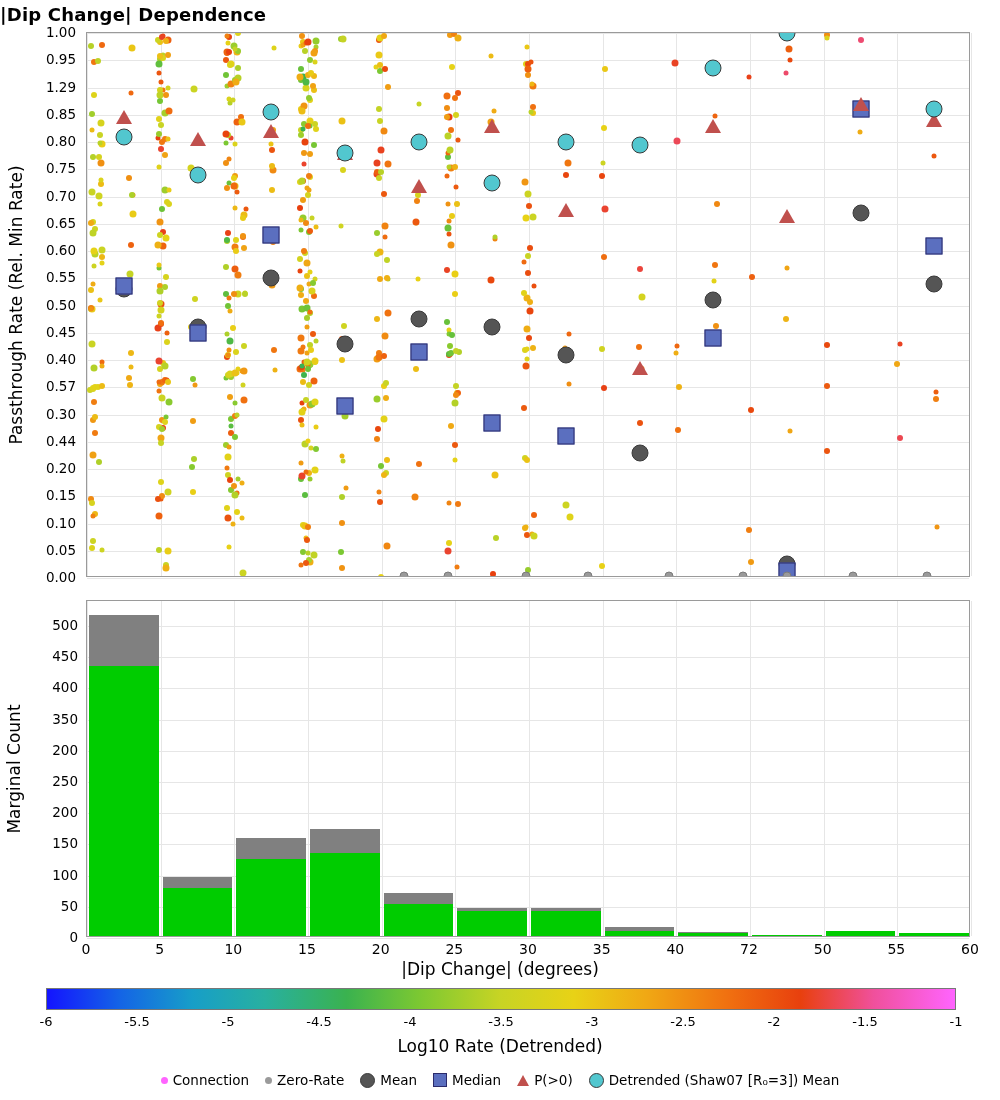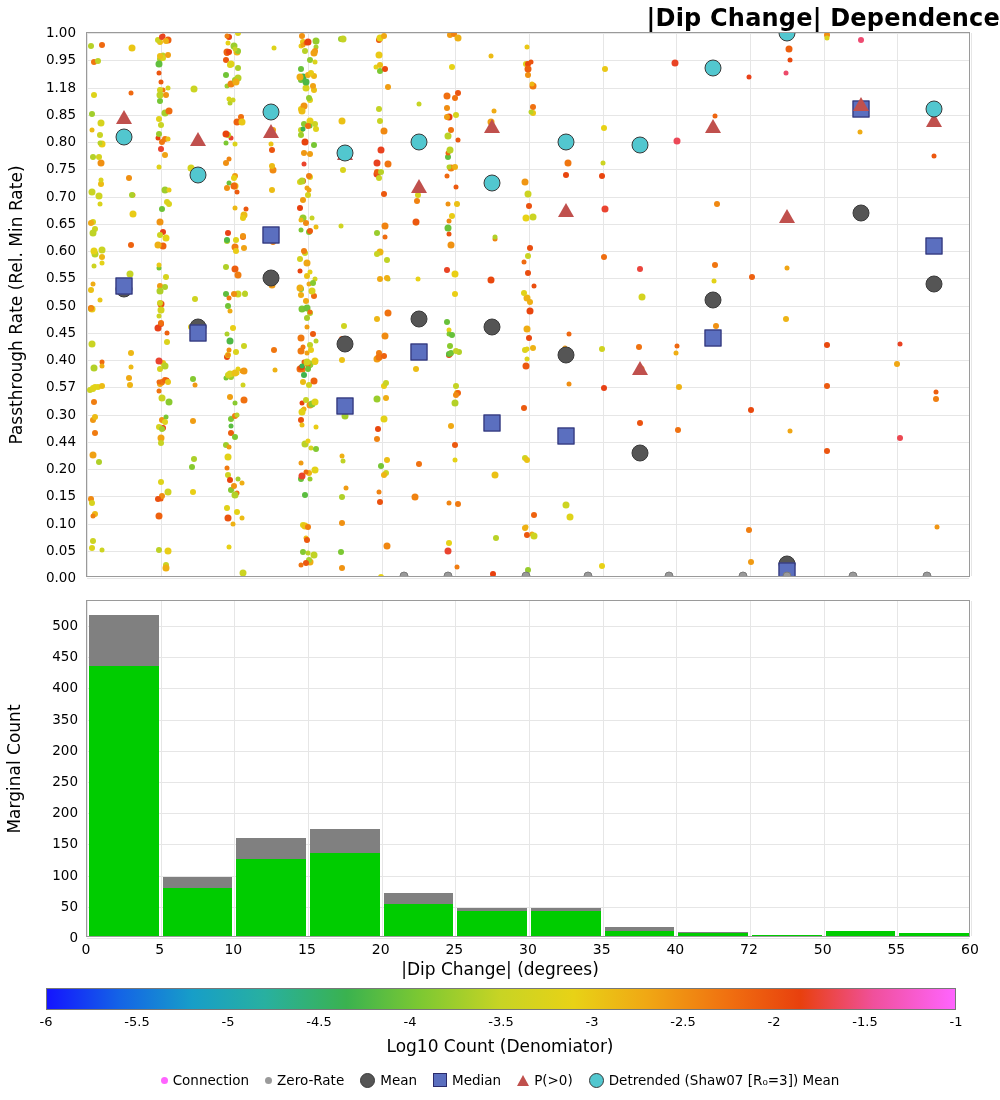--- a/index.html
+++ b/index.html
@@ -4,22 +4,22 @@
 <style>
   html,body{margin:0;padding:0;}
   body{
     width:1000px;height:1100px;background:#ffffff;
     font-family:"DejaVu Sans", sans-serif;
     color:#000;
     position:relative;
     overflow:hidden;
   }
   .title{
-    position:absolute;top:4px;left:0;width:1000px;text-align:right;
-    font-size:24px;font-weight:bold;letter-spacing:.2px;
+    position:absolute;top:4px;left:0;width:1000px;text-align:left;
+    font-size:18px;font-weight:bold;letter-spacing:.2px;
   }
   
   #scatter-panel{
     position:absolute;left:86px;top:32px;width:884px;height:545px;
     border:1px solid #9a9a9a;background:#fff;box-sizing:border-box;
   }
   #scatter-grid{position:absolute;inset:0;}
   #scatter-grid .h{position:absolute;left:0;width:100%;height:1px;background:#e6e6e6;}
   #scatter-grid .v{position:absolute;top:0;height:100%;width:1px;background:#e6e6e6;}
   #scatter-points{position:absolute;inset:0;overflow:hidden;}
@@ -119,21 +119,21 @@
     <div class="ytick-lbl" style="left: 22px; top: 359px;">0.40</div>
     <div class="ytick-lbl" style="left: 22px; top: 331.75px;">0.45</div>
     <div class="ytick-lbl" style="left: 22px; top: 304.5px;">0.50</div>
     <div class="ytick-lbl" style="left: 22px; top: 277.25px;">0.55</div>
     <div class="ytick-lbl" style="left: 22px; top: 250px;">0.60</div>
     <div class="ytick-lbl" style="left: 22px; top: 222.75px;">0.65</div>
     <div class="ytick-lbl" style="left: 22px; top: 195.5px;">0.70</div>
     <div class="ytick-lbl" style="left: 22px; top: 168.25px;">0.75</div>
     <div class="ytick-lbl" style="left: 22px; top: 141px;">0.80</div>
     <div class="ytick-lbl" style="left: 22px; top: 113.75px;">0.85</div>
-    <div class="ytick-lbl" style="left: 22px; top: 86.5px;">1.18</div>
+    <div class="ytick-lbl" style="left: 22px; top: 86.5px;">1.29</div>
     <div class="ytick-lbl" style="left: 22px; top: 59.25px;">0.95</div>
     <div class="ytick-lbl" style="left: 22px; top: 32px;">1.00</div>
   </div>
 
 <div id="scatter-panel">
   <div id="scatter-grid">
       <div class="h" style="top: 545px;"></div>
       <div class="h" style="top: 517.75px;"></div>
       <div class="h" style="top: 490.5px;"></div>
       <div class="h" style="top: 463.25px;"></div>
@@ -1038,21 +1038,21 @@
     <div class="cb-tick" style="left: 228px;">-5</div>
     <div class="cb-tick" style="left: 319px;">-4.5</div>
     <div class="cb-tick" style="left: 410px;">-4</div>
     <div class="cb-tick" style="left: 501px;">-3.5</div>
     <div class="cb-tick" style="left: 592px;">-3</div>
     <div class="cb-tick" style="left: 683px;">-2.5</div>
     <div class="cb-tick" style="left: 774px;">-2</div>
     <div class="cb-tick" style="left: 865px;">-1.5</div>
     <div class="cb-tick" style="left: 956px;">-1</div>
   </div>
-<div id="cb-title">Log10 Count (Denomiator)</div>
+<div id="cb-title">Log10 Rate (Detrended)</div>
 
 <div id="bottom-legend">
     <div class="item">
       <span class="lg-dot" style="width: 7px; height: 7px; background: rgb(255, 100, 255);"></span>
       <span>Connection</span>
     </div>
     <div class="item">
       <span class="lg-dot" style="width: 7px; height: 7px; background: rgb(154, 154, 154);"></span>
       <span>Zero-Rate</span>
     </div>

